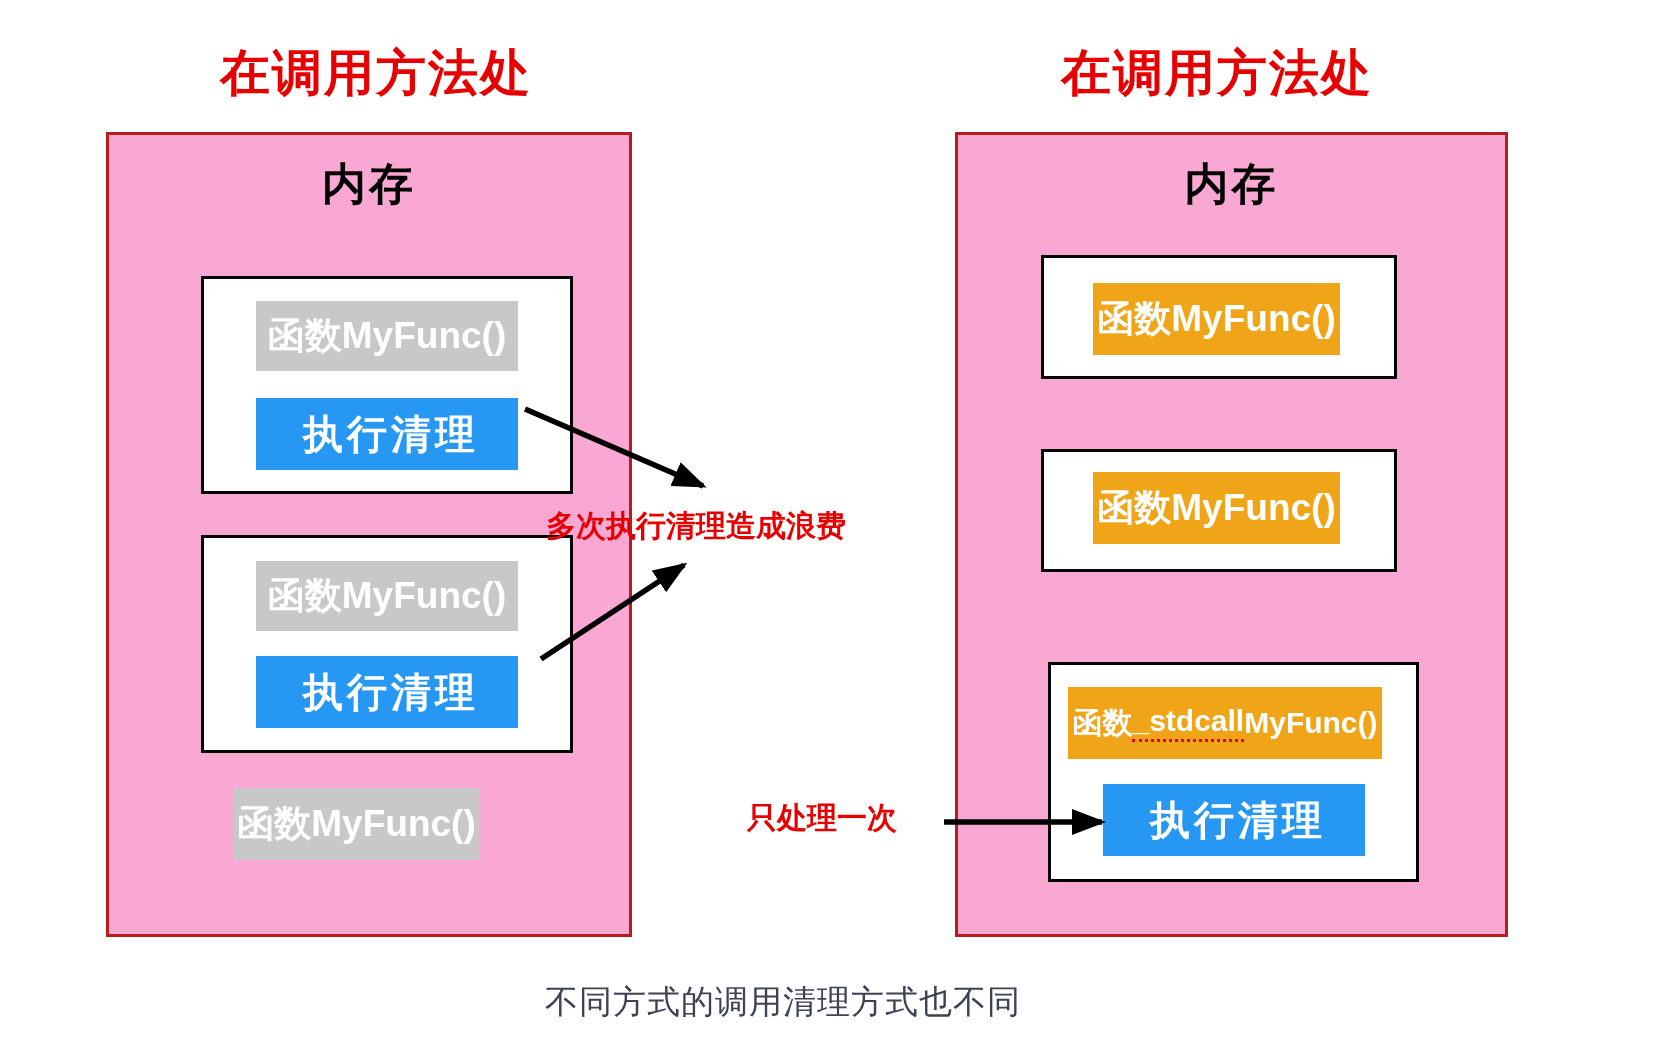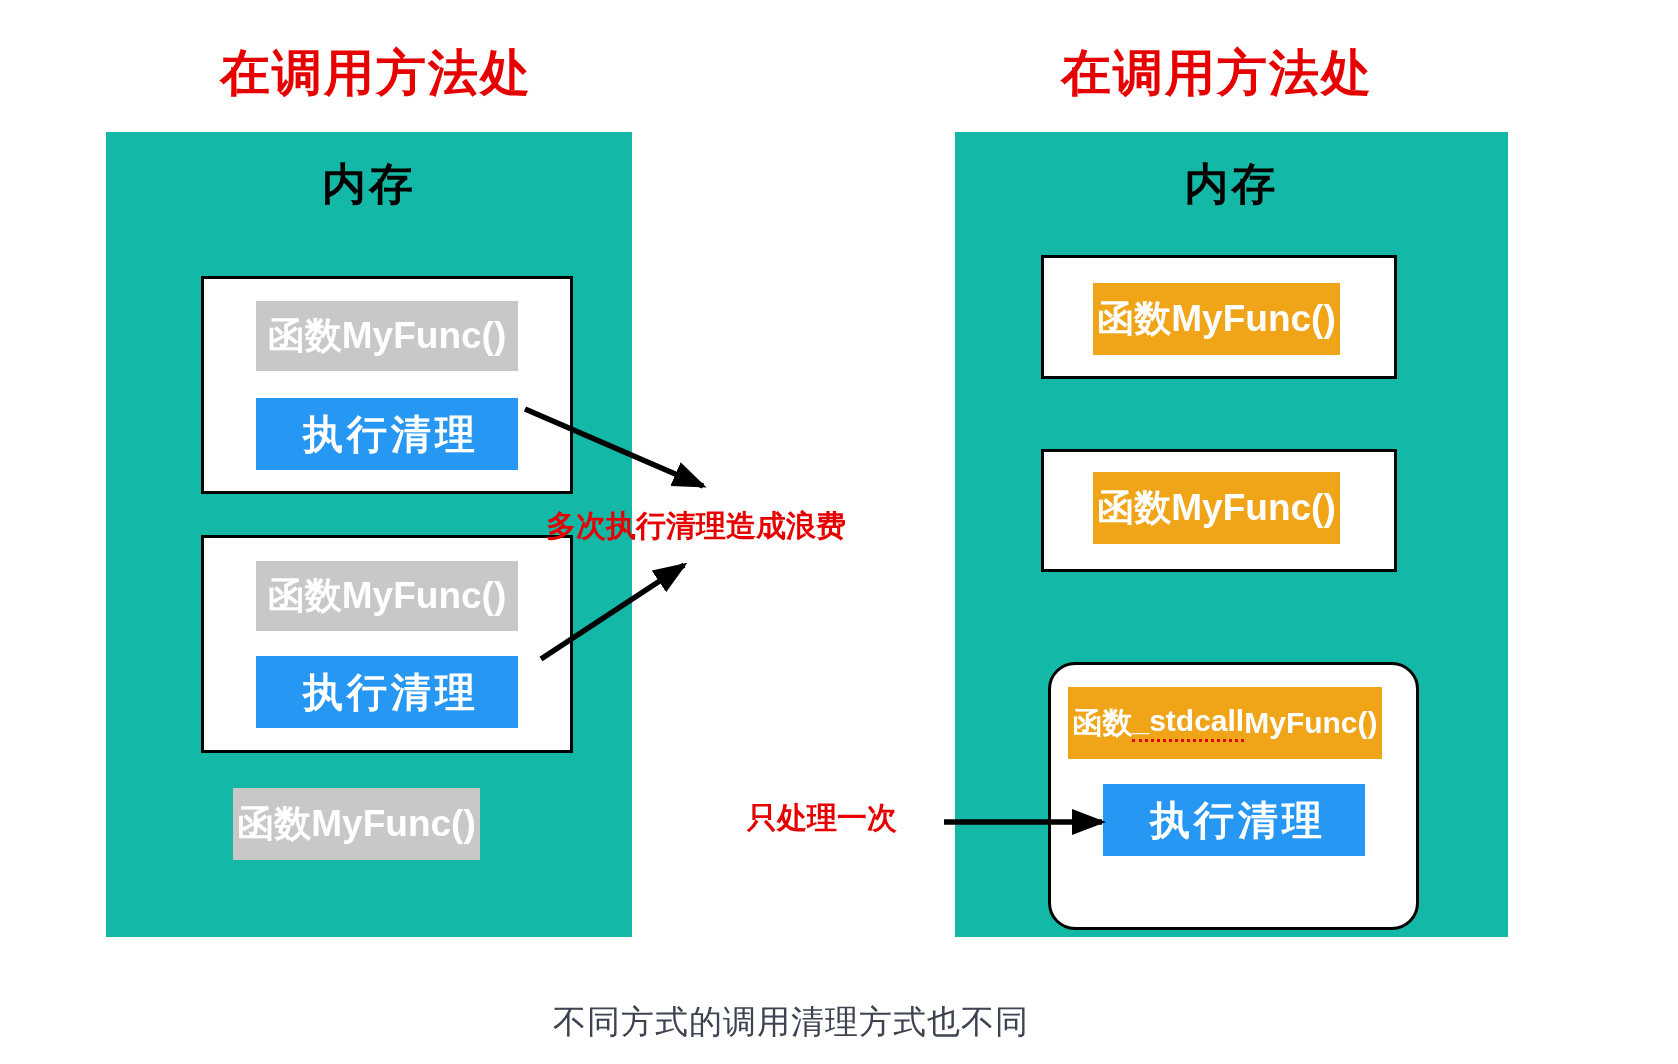--- a/index.html
+++ b/index.html
@@ -5,21 +5,21 @@
   html,body{margin:0;padding:0;background:#ffffff;}
   #page{
     position:relative;width:1678px;height:1064px;background:#ffffff;overflow:hidden;
     font-family:"Liberation Sans",sans-serif;
   }
   .abs{position:absolute;}
   .title{
     color:#e60000;font-weight:bold;font-size:50px;letter-spacing:2px;white-space:nowrap;
   }
   .panel{
-    position:absolute;border:3px solid #14b8a6;background:#14b8a6;box-sizing:border-box;
+    position:absolute;border:3px solid #b91c1c;background:#f9a8d4;box-sizing:border-box;
   }
   .panel-header{
     text-align:center;font-size:44px;font-weight:bold;color:#000;padding-top:20px;letter-spacing:3px;
   }
   .frame{
     position:absolute;border:3px solid #000;background:#fff;box-sizing:border-box;
   }
   .chip{
     position:absolute;display:flex;align-items:center;justify-content:center;
     color:#ffffff;font-weight:bold;box-sizing:border-box;white-space:nowrap;
@@ -68,34 +68,34 @@
     <div class="panel-header">内存</div>
 
     <div class="frame" style="left:83px;top:120px;width:356px;height:124px;">
       <div class="chip orange" style="left:49px;top:25px;width:247px;height:72px;">函数MyFunc()</div>
     </div>
 
     <div class="frame" style="left:83px;top:314px;width:356px;height:123px;">
       <div class="chip orange" style="left:49px;top:20px;width:247px;height:72px;">函数MyFunc()</div>
     </div>
 
-    <div class="frame" style="left:90px;top:527px;width:371px;height:268px;border-radius:27px;">
+    <div class="frame" style="left:90px;top:527px;width:371px;height:220px;">
       <div class="chip orange small" style="left:17px;top:22px;width:314px;height:72px;">
         <span>函数</span>
           <span class="stdcall-underline">_stdcall</span>
           <span> MyFunc()</span>
       </div>
       <div class="chip blue" style="left:52px;top:119px;width:262px;height:72px;">执行清理</div>
     </div>
   </div>
 
   <div class="abs red-note" style="left:546px;top:506px;">多次执行清理造成浪费</div>
   <div class="abs red-note" style="left:747px;top:798px;">只处理一次</div>
 
-  <div class="abs caption" style="left:545px;top:1000px;margin-left:8px;">不同方式的调用清理方式也不同</div>
+  <div class="abs caption" style="left:545px;top:980px;">不同方式的调用清理方式也不同</div>
 
   <svg class="arrows" width="1678" height="1064" viewBox="0 0 1678 1064">
     <defs>
       <marker id="ah" markerUnits="userSpaceOnUse" markerWidth="34" markerHeight="26" refX="30" refY="13" orient="auto">
         <path d="M0,0 L34,13 L0,26 Z" fill="#000"></path>
       </marker>
     </defs>
     <line x1="525" y1="409" x2="703" y2="486" marker-end="url(#ah)"></line>
     <line x1="541" y1="659" x2="684" y2="565" marker-end="url(#ah)"></line>
     <line x1="944" y1="822" x2="1102" y2="822" marker-end="url(#ah)"></line>

